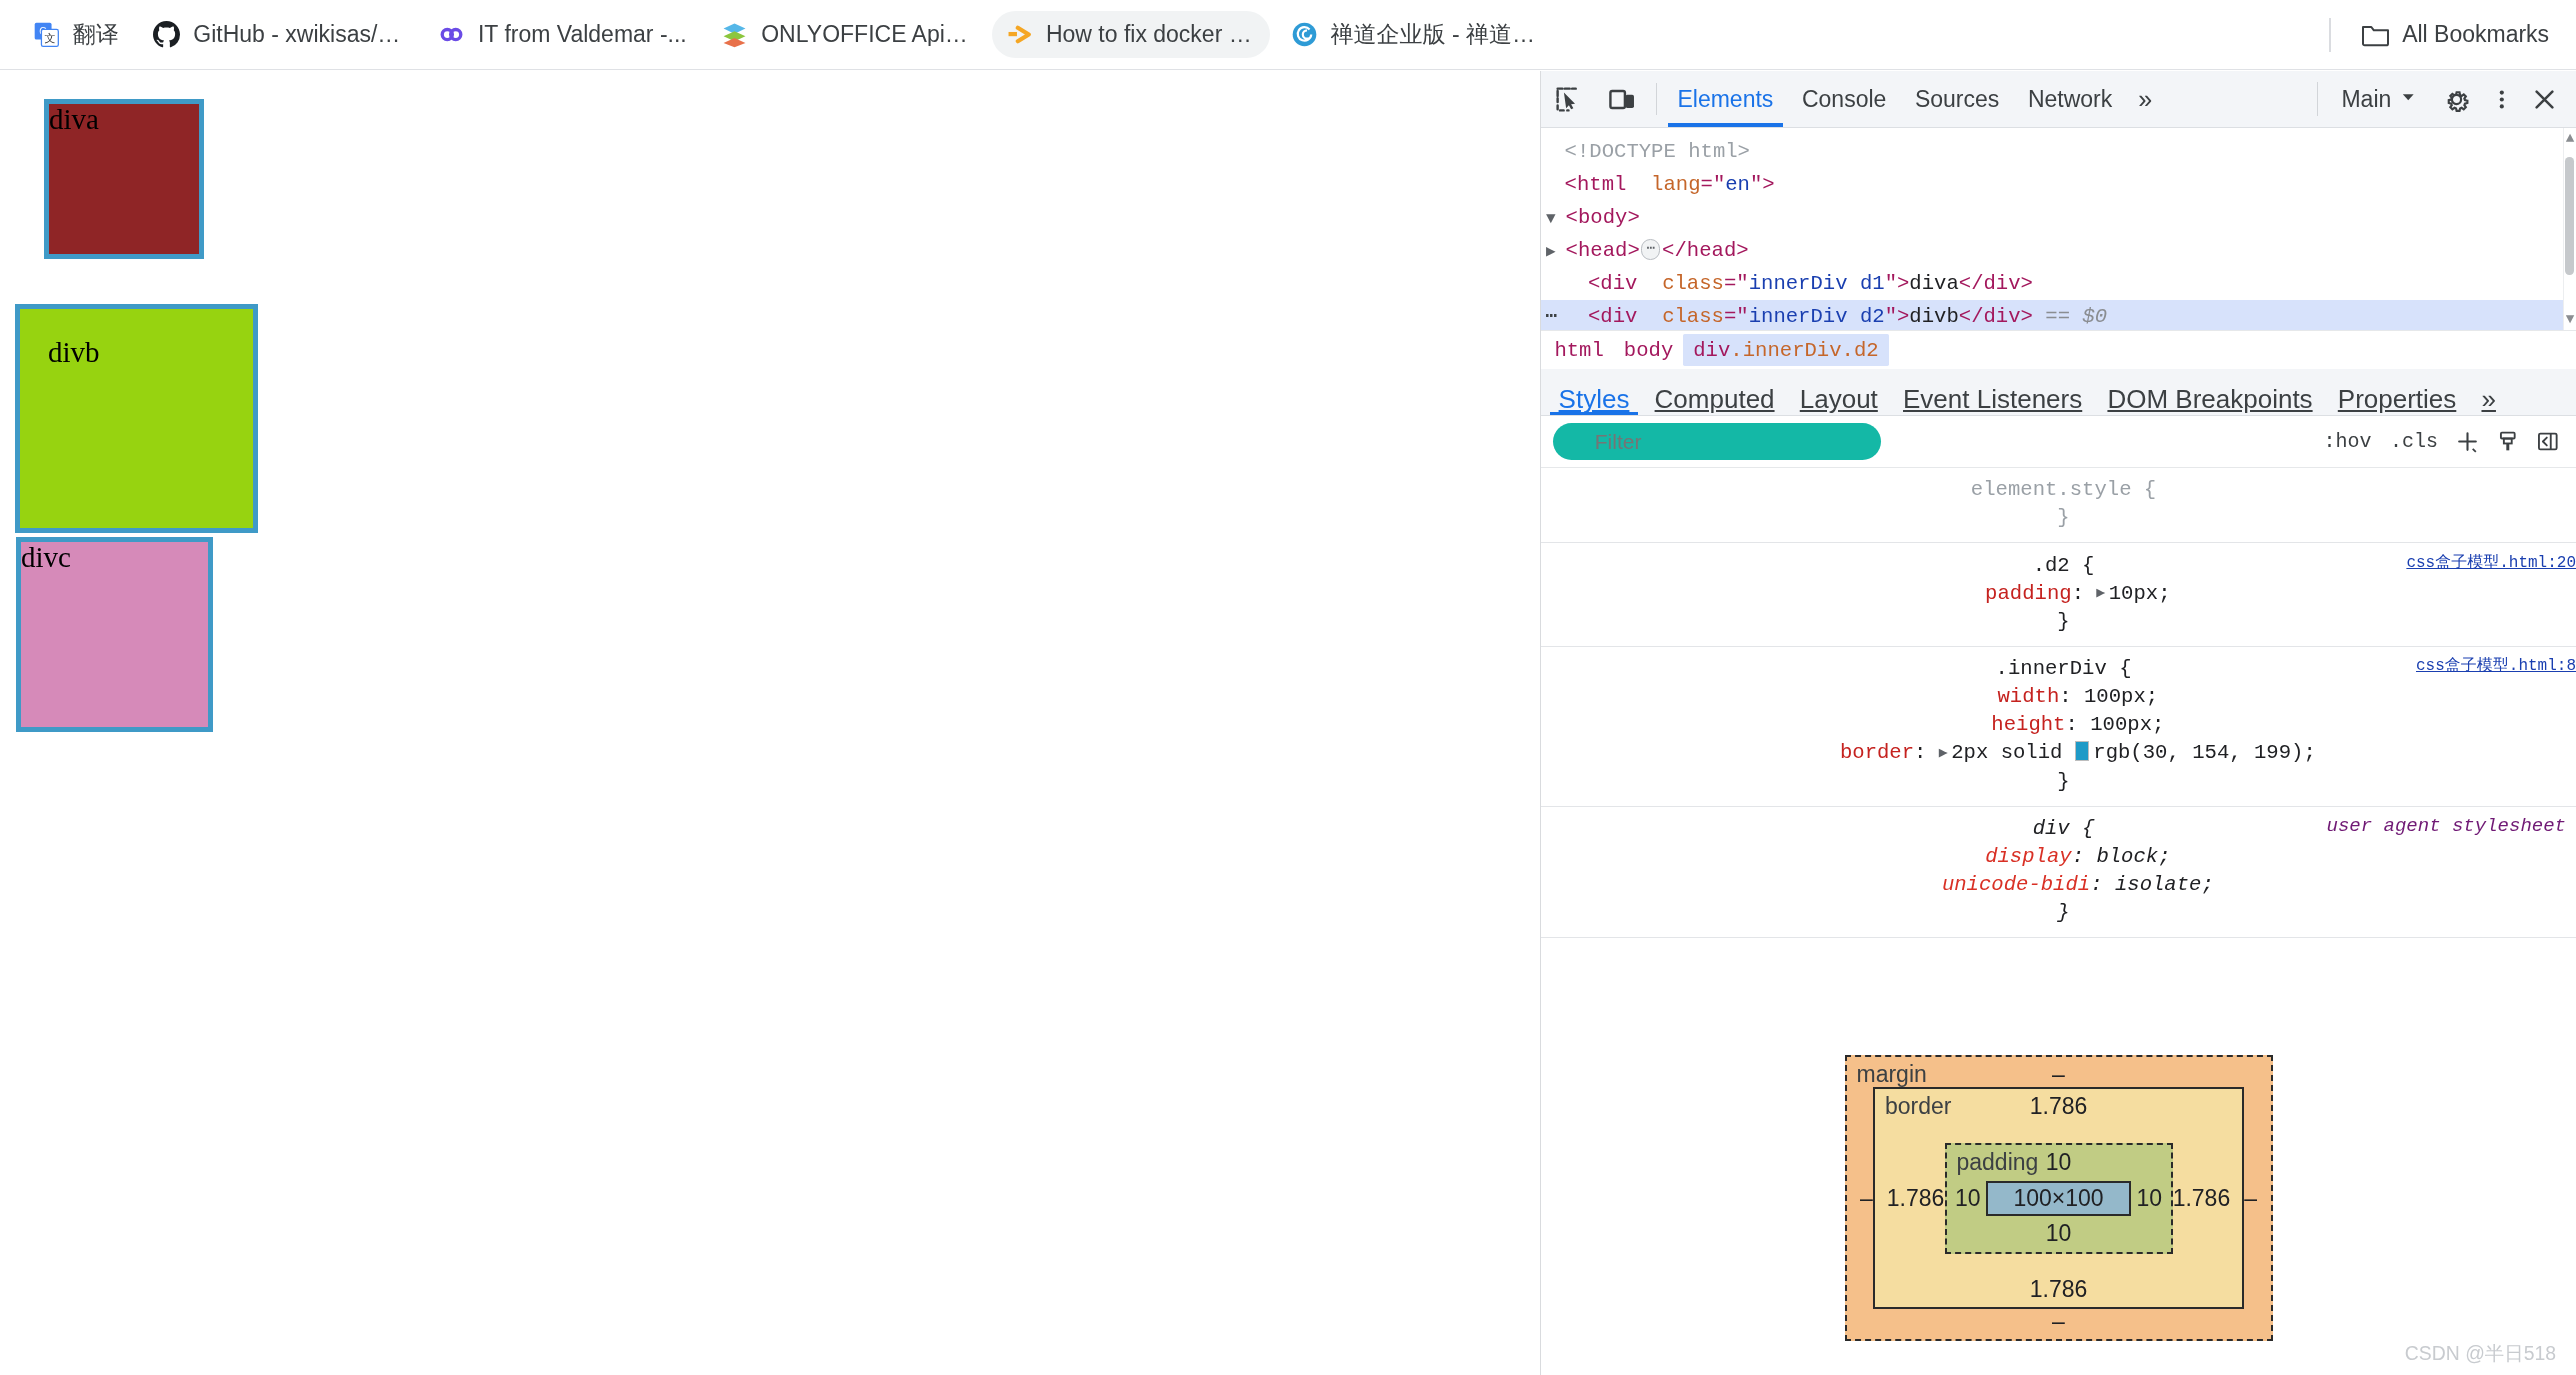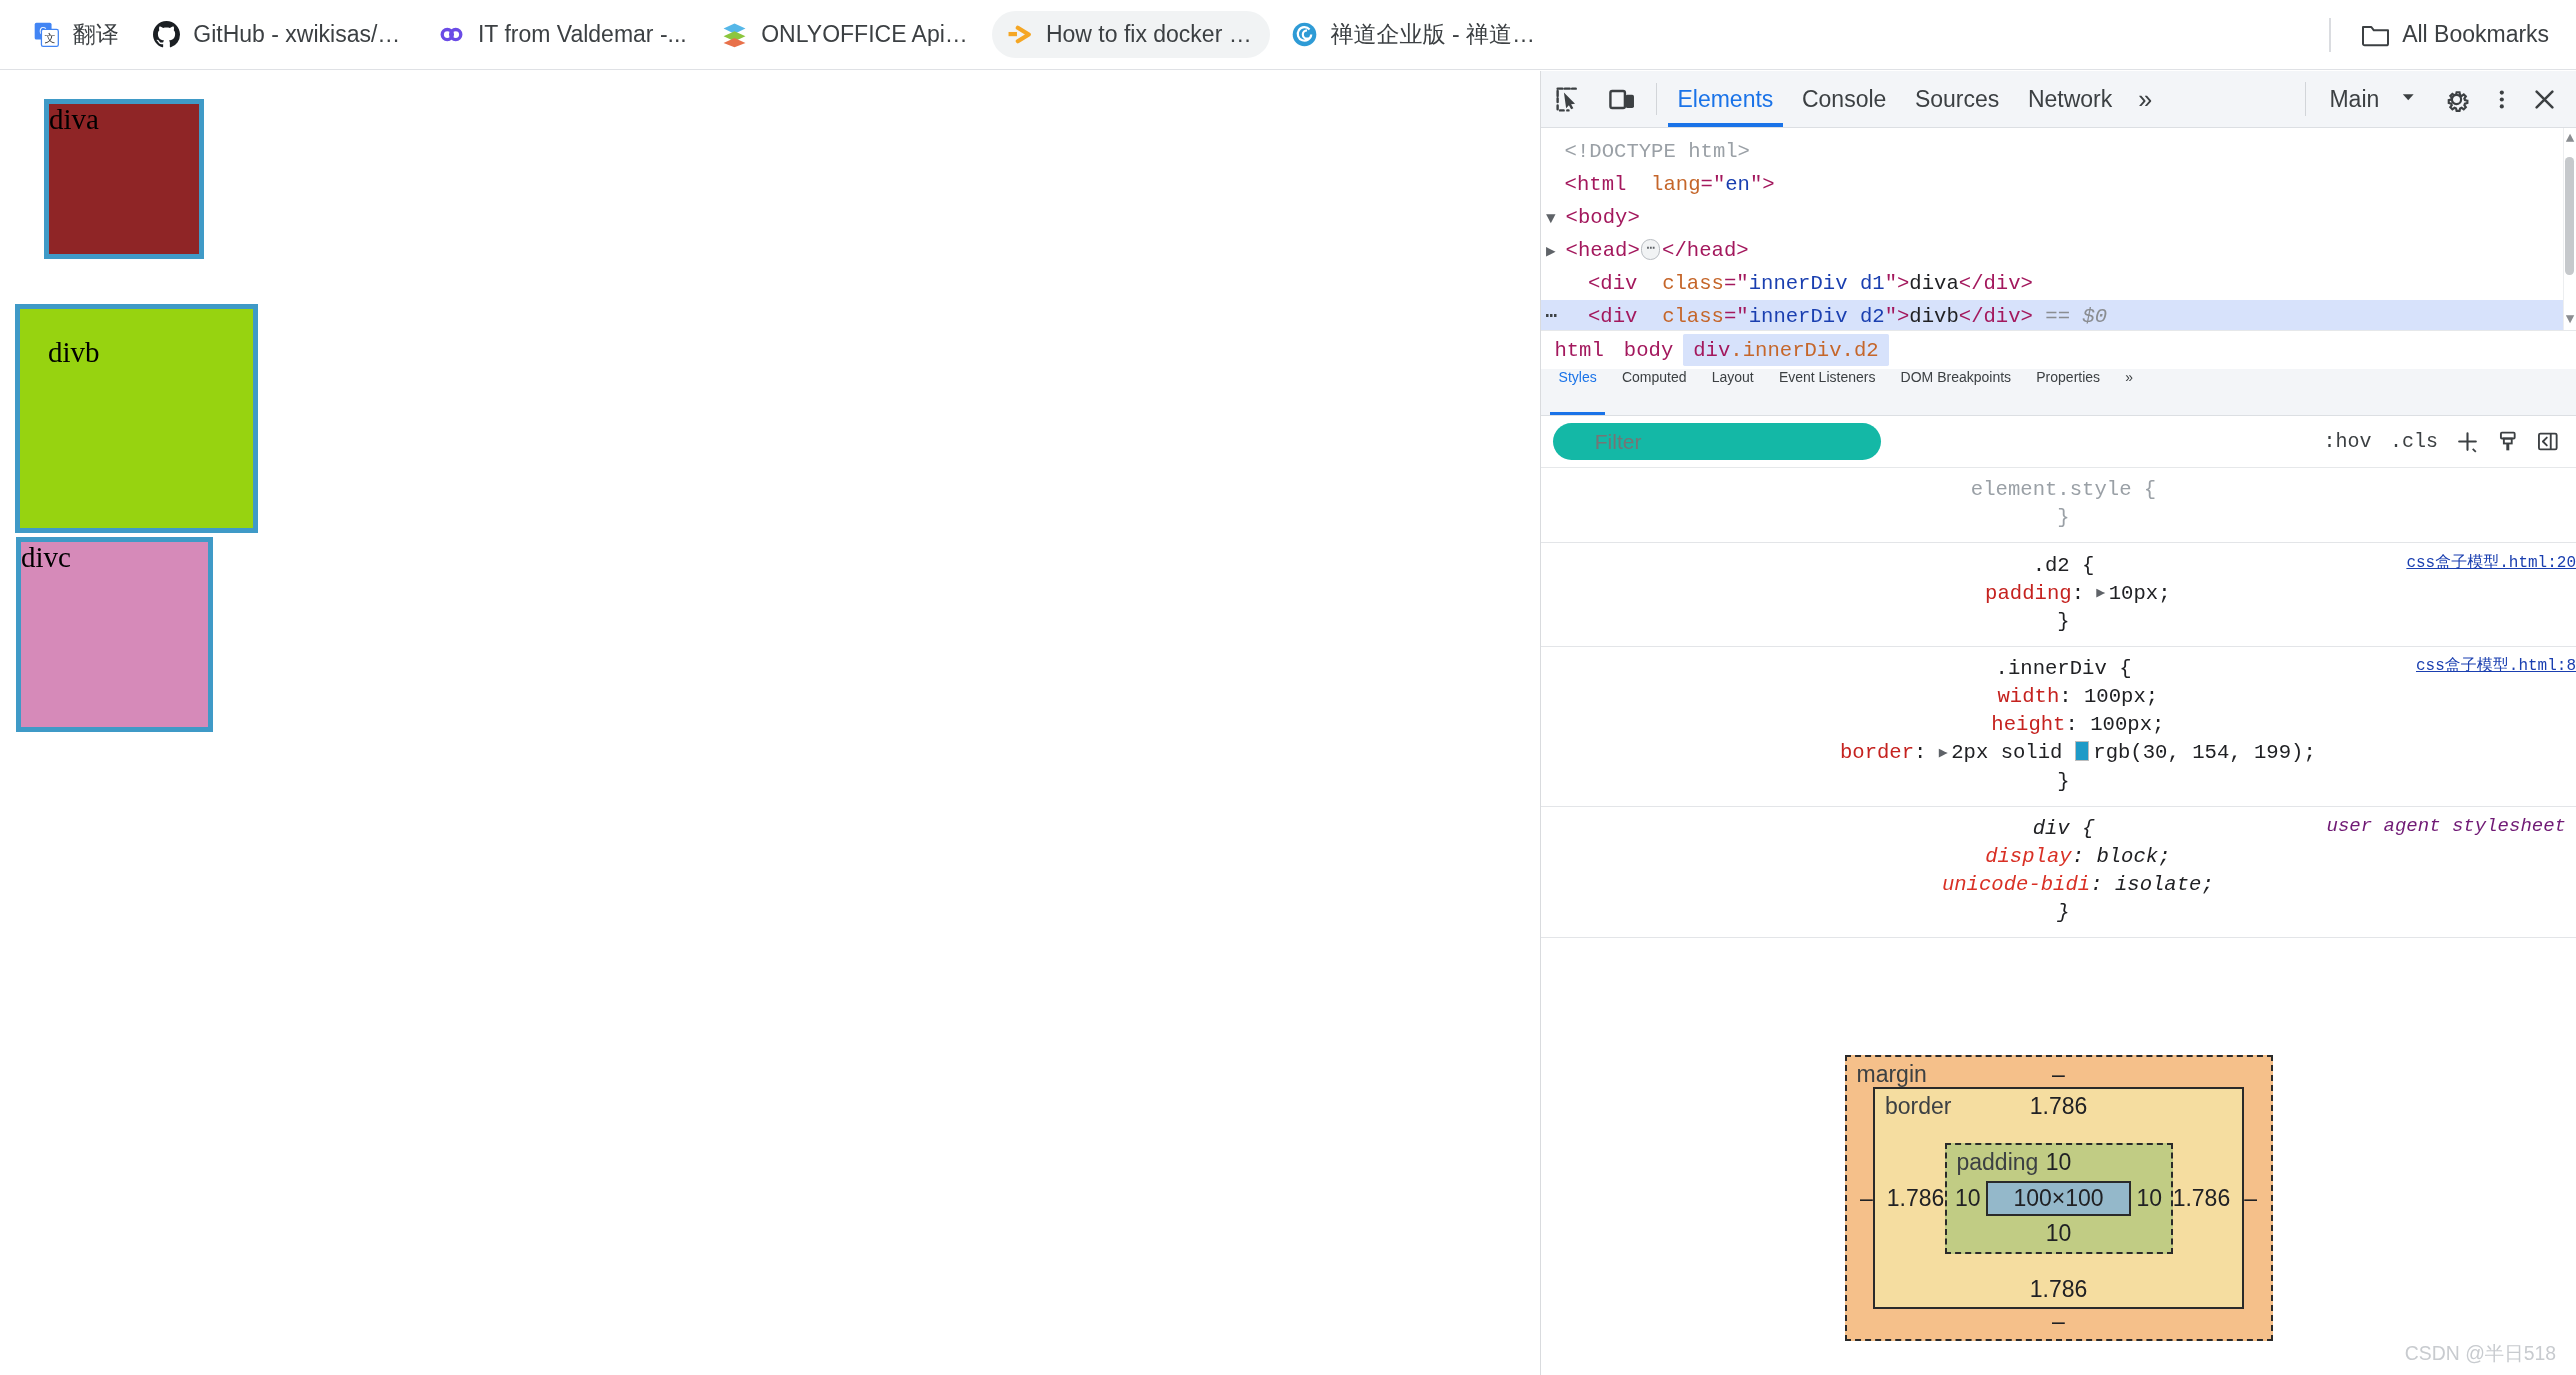--- a/index.html
+++ b/index.html
@@ -104,21 +104,21 @@
   .dt-tab.active::after {
     content: ""; position: absolute; left: 5px; right: 5px; bottom: 0;
     height: 4.2px; background: #1a73e8;
   }
   .dt-more { display:flex; align-items:center; padding: 0 11.8px; cursor:pointer;
              font-size: 25px; color:#3c4043; }
   #dt-toolbar-right {
     margin-left: auto; display: flex; align-items: center; padding-right: 8.4px;
   }
   #main-select {
-    display: flex; align-items: center; gap: 20px; cursor: pointer;
+    display: flex; align-items: center; gap: 8px; cursor: pointer;
     font-size: 23px; color: #3c4043; padding: 0 11.8px;
   }
 
   
   #dom-tree {
     flex: 0 0 202px;
     background: #fff;
     position: relative;
     overflow: hidden;
     font-family: "Liberation Mono", monospace;
@@ -177,23 +177,24 @@
   .crumb .c-cls { color: #c5662a; }
 
   
   #styles-tabs {
     flex: 0 0 47px; height: 47px;
     display: flex; align-items: stretch;
     background: #f3f5f8; border-bottom: 0.8px solid #dcdfe3;
     padding-left: 5px;
   }
   .st-tab {
-    display: flex; align-items: flex-start; padding: 0 12.6px;
-    font-size: 14px; color: #3c4043; cursor: pointer; position: relative;
+    display: flex; align-items: flex-end; padding: 0 12.6px;
+    font-size: 26px; color: #3c4043; cursor: pointer; position: relative;
     white-space: nowrap;
+    text-decoration: underline;
   }
   .st-tab.active { color: #1a73e8; }
   .st-tab.active::after {
     content: ""; position: absolute; left: 4.2px; right: 4.2px; bottom: 0;
     height: 3.4px; background: #1a73e8;
   }
 
   
   #filter-row {
     flex: 0 0 52px; height: 52px;

